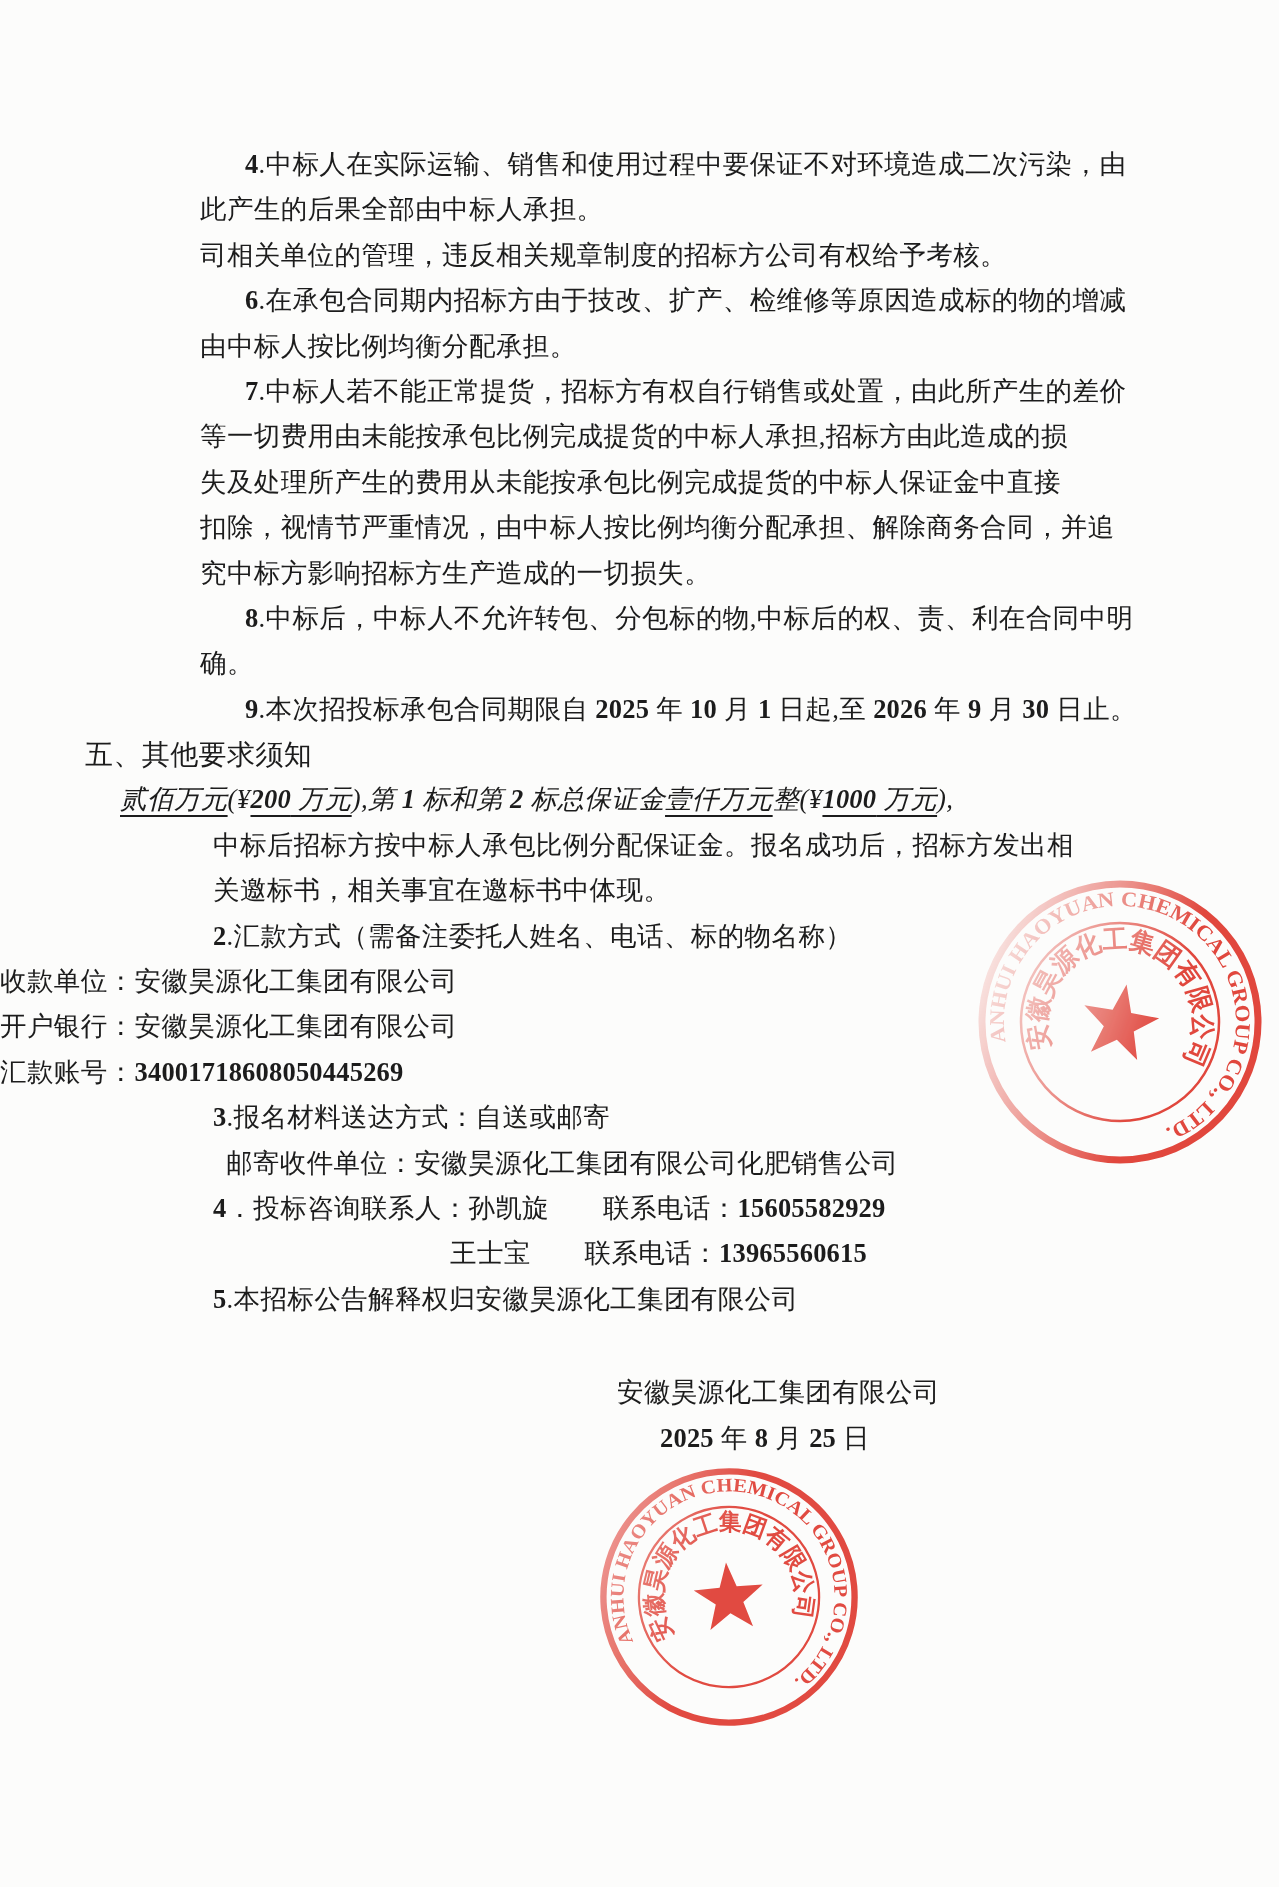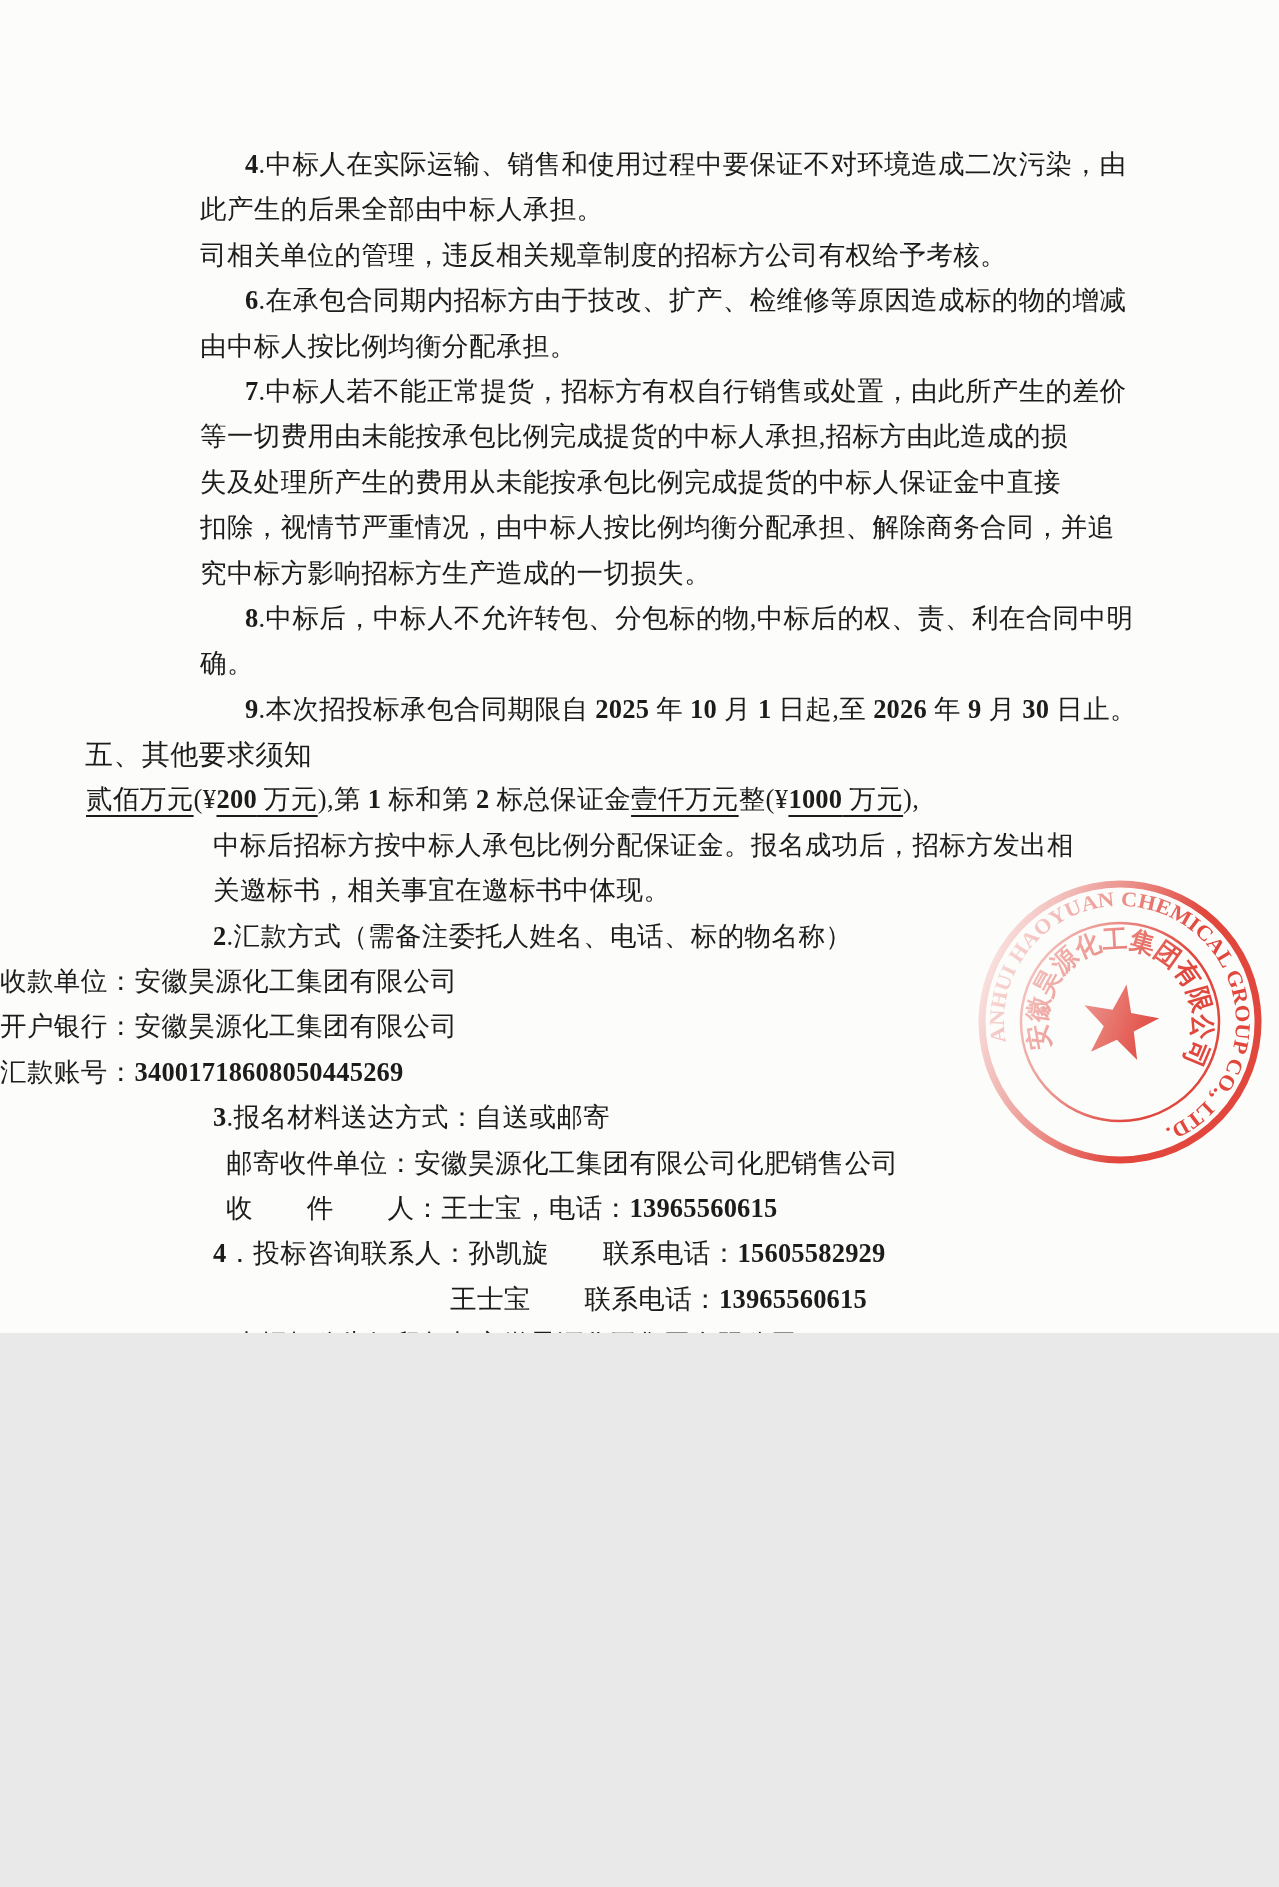--- a/index.html
+++ b/index.html
@@ -2,34 +2,34 @@
 <html lang="zh"><head>
 <meta charset="utf-8">
 <style>
   html,body{margin:0;padding:0;}
   body{
     width:1279px;height:1887px;
     background:#e9e9e9;
     font-family:"Liberation Serif","DejaVu Serif",serif;
   }
   .page{
-    position:relative;width:1279px;height:1333px;overflow:hidden;
+    position:relative;width:1279px;height:1887px;overflow:hidden;
     background:#fcfcfb;color:#1c1c1c;
   }
   .doc{position:absolute;top:0;left:0;width:100%;padding-top:142px;}
   .line{
     font-size:26.5px;line-height:45.4px;height:45.4px;
     white-space:pre;letter-spacing:.4px;
   }
   
   .hang{padding-left:245px;}
   .flush{padding-left:200px;}
   .section{padding-left:85px;font-size:28px;}
   .sub{padding-left:213px;}
-  .subcont{padding-left:86px;}
+  .subcont{padding-left:120px;font-style:italic;}
   .detail{}
   .detail2{padding-left:226px;}
   .contact2{padding-left:450px;}
   .signname{padding-left:617px;margin-top:48px;}
   .signdate{padding-left:660px;}
   .u{
     text-decoration:underline;
     text-decoration-thickness:2px;
     text-underline-offset:7px;
   }
@@ -80,21 +80,20 @@
       <div class="line section"><span>五、其他要求须知</span></div>
       <div class="line subcont"><span class="u">贰佰万元</span><span>(¥</span><span class="u"><span class="num">200</span> 万元</span><span>),第 <span class="num">1</span> 标和第 <span class="num">2</span> 标总保证金</span><span class="u">壹仟万元</span><span>整(¥</span><span class="u"><span class="num">1000</span> 万元</span><span>),</span></div>
       <div class="line sub"><span>中标后招标方按中标人承包比例分配保证金。报名成功后，招标方发出相</span></div>
       <div class="line sub"><span>关邀标书，相关事宜在邀标书中体现。</span></div>
       <div class="line sub"><span><span class="num">2</span>.汇款方式（需备注委托人姓名、电话、标的物名称）</span></div>
       <div class="line detail"><span>收款单位：安徽昊源化工集团有限公司</span></div>
       <div class="line detail"><span>开户银行：安徽昊源化工集团有限公司</span></div>
       <div class="line detail"><span>汇款账号：<span class="num">34001718608050445269</span></span></div>
       <div class="line sub"><span><span class="num">3</span>.报名材料送达方式：自送或邮寄</span></div>
       <div class="line detail2"><span>邮寄收件单位：安徽昊源化工集团有限公司化肥销售公司</span></div>
-      <div class="line detail2"><span>收　　件　　人：王士宝，电话：<span class="num">13965560615</span></span></div>
       <div class="line sub"><span><span class="num">4</span>．投标咨询联系人：孙凯旋　　联系电话：<span class="num">15605582929</span></span></div>
       <div class="line contact2"><span>王士宝　　联系电话：<span class="num">13965560615</span></span></div>
       <div class="line sub"><span><span class="num">5</span>.本招标公告解释权归安徽昊源化工集团有限公司</span></div>
       <div class="line signname"><span>安徽昊源化工集团有限公司</span></div>
       <div class="line signdate"><span><span class="num">2025</span> 年 <span class="num">8</span> 月 <span class="num">25</span> 日</span></div>
     </div>
 
   <svg class="stamp stamp1" viewBox="0 0 300 300">
     <defs>
       <path id="lat1" d="M 41.0 189.7 A 116 116 0 1 1 208.0 250.5"></path>

